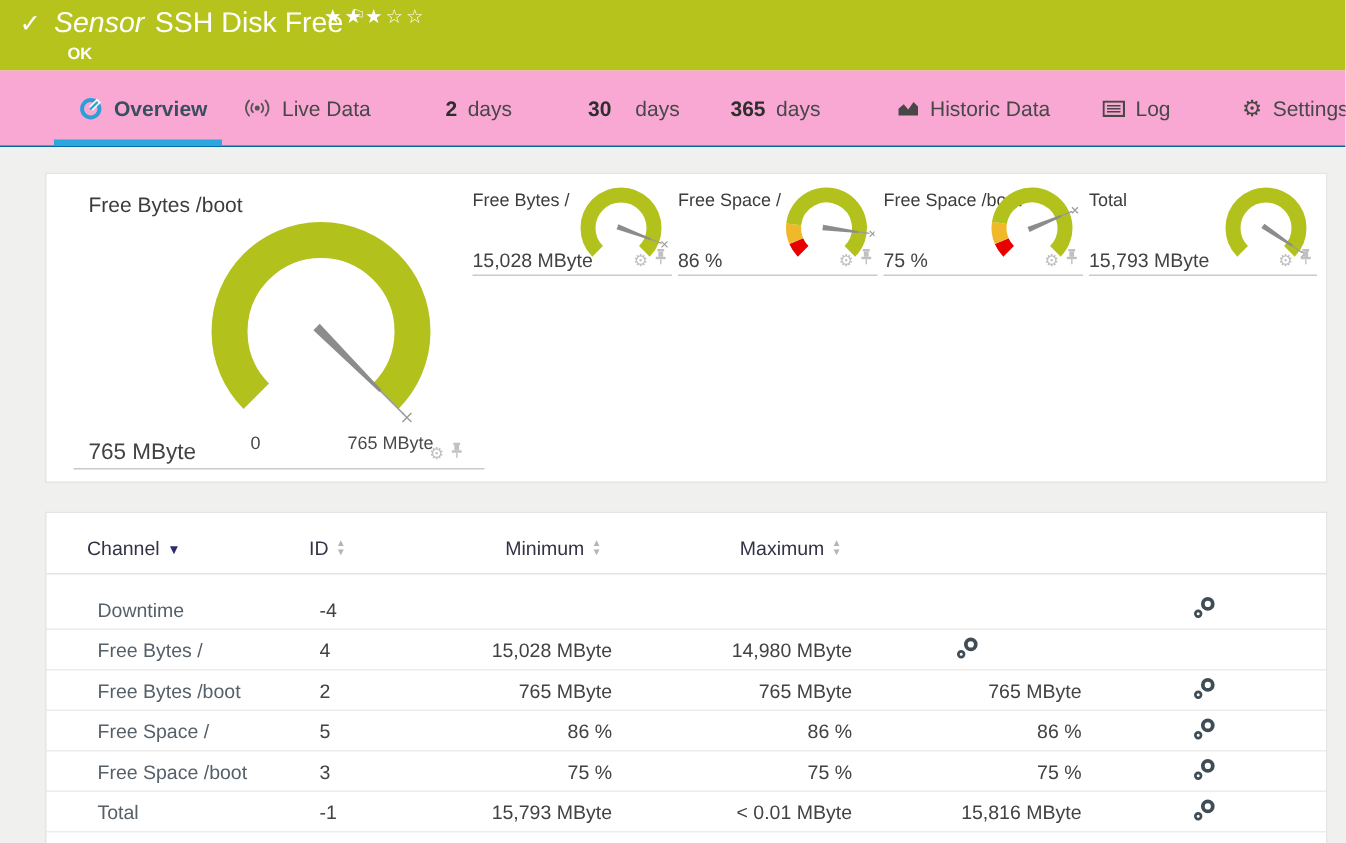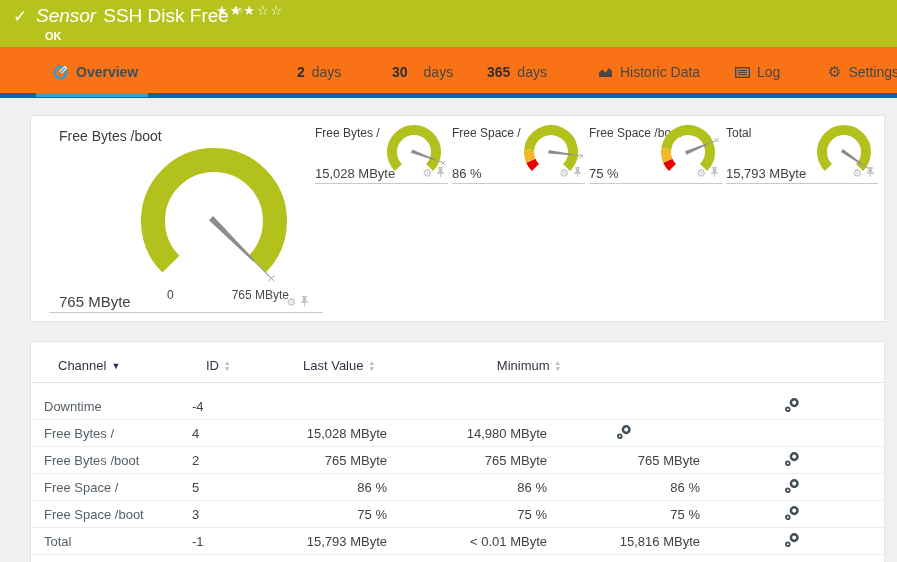--- a/index.html
+++ b/index.html
@@ -6,21 +6,21 @@
   body{width:897px;height:562px;background:#f0f0ef;font-family:"Liberation Sans","DejaVu Sans",sans-serif;overflow:hidden;position:relative}
   
   .header{position:absolute;left:0;top:0;width:897px;height:47px;background:#b7c31d;color:#fff}
   .header .check{position:absolute;left:13px;top:6px;font-size:17px;font-weight:bold}
   .header .title{position:absolute;left:36px;top:5px;font-size:19px;white-space:nowrap}
   .header .kind{font-style:italic;margin-right:7px}
   .header .flag{font-size:11px;position:relative;top:-7px;margin-left:5px}
   .header .stars{position:absolute;left:216px;top:3px;font-size:13px;letter-spacing:2px}
   .header .status{position:absolute;left:45px;top:30px;font-size:11px;font-weight:bold}
   
-  .tabbar{position:absolute;left:0;top:47px;width:897px;height:51px;background:#f97316;border-bottom:5px solid #0369a1;box-sizing:border-box}
+  .tabbar{position:absolute;left:0;top:47px;width:897px;height:51px;background:#f9a8d4;border-bottom:1px solid #0369a1;box-sizing:border-box}
   .tab{position:absolute;top:0;height:50px;display:flex;align-items:center;gap:7px;font-size:14px;color:#474747;cursor:pointer;white-space:nowrap}
   .tab b{color:#2e2e2e}
   .tab.active{color:#3a4e5e;font-weight:bold}
   .tab .ticon{display:flex;align-items:center}
   .tab .gearchar{font-size:15px;color:#474747;font-family:"DejaVu Sans",sans-serif}
   .underline{position:absolute;left:36px;top:46px;width:112px;height:4px;background:#2ba7e0}
   
   .panel{position:absolute;left:30px;width:855px;background:#fff;border:1px solid #e4e4e3;box-sizing:border-box}
   #gauge-panel{top:115px;height:207px}
   #table-panel{top:341px;height:221px;border-bottom:none}
@@ -40,21 +40,21 @@
   .sec svg.gauge{position:absolute;top:-4px}
   .sec .gvalue{position:absolute;left:0;bottom:2px;font-size:13px;color:#424242;white-space:nowrap}
   .sec .gicons{right:3px;bottom:1px}
   
   .thead{position:absolute;left:0;top:0;width:853px;height:41px;display:grid;grid-template-columns:148px 97px 98px 160px 153px 1fr;padding-left:27px;box-sizing:border-box;align-items:end;border-bottom:1px solid #e4e4e4;font-size:13px;color:#333347}
   .th{display:flex;align-items:center;gap:5px;padding-bottom:9px;cursor:pointer}
   .th.right{justify-content:flex-end}
   .sort-active{color:#2c2c6e;font-size:9px}
   .sorters{display:flex;flex-direction:column;font-size:6.5px;line-height:5.5px;color:#b5b5b5}
   .tbody{position:absolute;left:0;top:51px;width:853px}
-  .trow{display:grid;grid-template-columns:148px 97px 98px 160px 153px 1fr;padding-left:13px;height:26px;border-bottom:1px solid #ececec;align-items:center;font-size:13px;color:#424242}
+  .trow{display:grid;grid-template-columns:148px 97px 98px 160px 153px 1fr;padding-left:34px;height:26px;border-bottom:1px solid #ececec;align-items:center;font-size:13px;color:#424242}
   .cell.channel{color:#566069}
   .cell.right{text-align:right}
   .cell.iconcell{display:flex;justify-content:center;align-items:center}
 </style>
 </head>
 <body>
 
 <div class="header">
   <span class="check">✓</span>
   <span class="title">
@@ -68,20 +68,29 @@
   <div class="underline"></div>
 <div class="tab active" style="left: 52px;">
       <span class="ticon">
         <svg width="17" height="17" viewBox="0 0 17 17">
           <circle cx="8.5" cy="8.5" r="5.8" fill="none" stroke="#2b9fd6" stroke-width="2.6"></circle>
           <line x1="8.5" y1="8.5" x2="14" y2="3" stroke="#fbfbfb" stroke-width="3.6"></line>
           <line x1="8.5" y1="8.5" x2="12.7" y2="4.3" stroke="#2b9fd6" stroke-width="1.5" stroke-linecap="round"></line>
         </svg>
       </span>
       <span>Overview</span>
+    </div>
+    <div class="tab" style="left: 162px;">
+      <span class="ticon">
+        <svg width="19" height="14" viewBox="0 0 19 14">
+          <circle cx="9.5" cy="7" r="1.7" fill="#555"></circle>
+          <path d="M6.6 4.2 A4 4 0 0 0 6.6 9.8 M4 2 A7.2 7.2 0 0 0 4 12 M12.4 4.2 A4 4 0 0 1 12.4 9.8 M15 2 A7.2 7.2 0 0 1 15 12" fill="none" stroke="#555" stroke-width="1.2" stroke-linecap="round"></path>
+        </svg>
+      </span>
+      <span>Live Data</span>
     </div>
     <div class="tab" style="left: 297px;">
       <b>2</b>
       <span>days</span>
     </div>
     <div class="tab" style="left: 392px; gap: 16px;">
       <b>30</b>
       <span>days</span>
     </div>
     <div class="tab" style="left: 487px;">
@@ -225,34 +234,34 @@
         <span>Channel</span>
         <span class="sort-active">▼</span>
       </div>
       <div class="th">
         <span>ID</span>
         <span class="sorters">
           <span>▲</span>
           <span>▼</span>
         </span>
       </div>
-      <div class="th">
-        <span>Last Value</span>
-        <span class="sorters">
-          <span>▲</span>
-          <span>▼</span>
-        </span>
-      </div>
       <div class="th right">
         <span>Minimum</span>
         <span class="sorters">
           <span>▲</span>
           <span>▼</span>
         </span>
       </div>
+      <div class="th right">
+        <span>Maximum</span>
+        <span class="sorters">
+          <span>▲</span>
+          <span>▼</span>
+        </span>
+      </div>
     </div>
   <div class="tbody" id="tbody">
       <div class="trow">
         <div class="cell channel">Downtime</div>
         <div class="cell">-4</div>
         <div class="cell right"></div>
         <div class="cell right"></div>
         <div class="cell right"></div>
         <div class="cell iconcell">
           <span style="cursor: pointer;"><svg width="16" height="16" viewBox="0 0 16 16">

